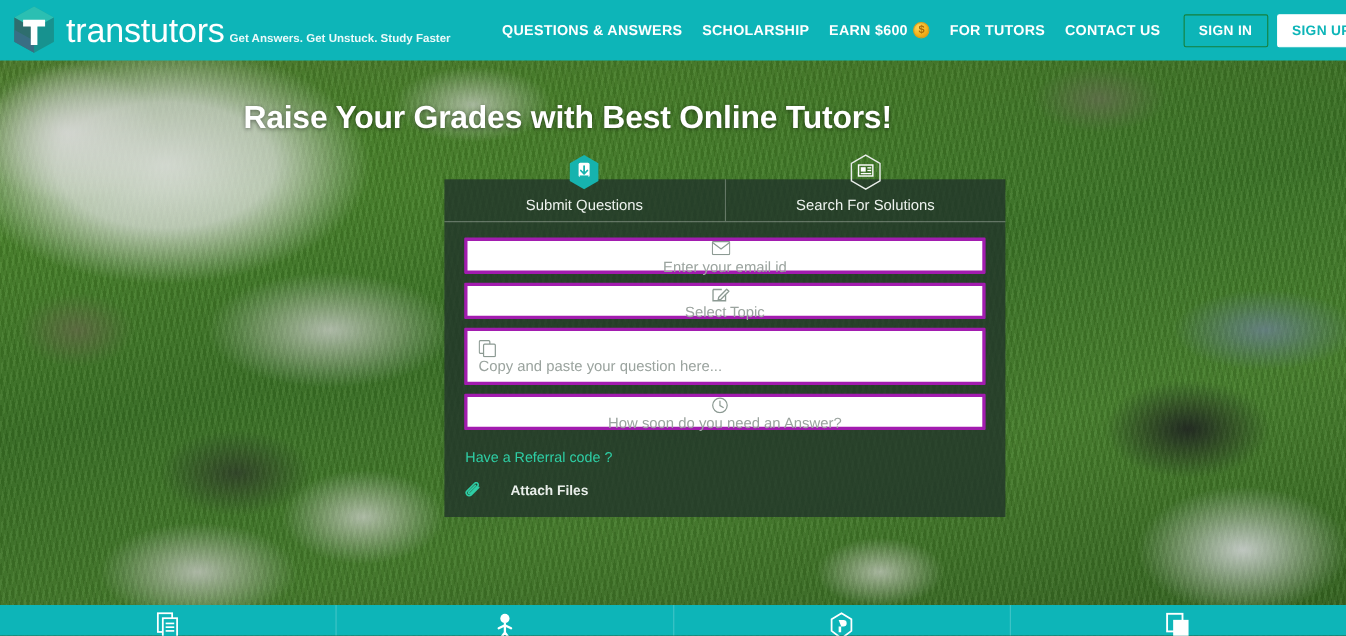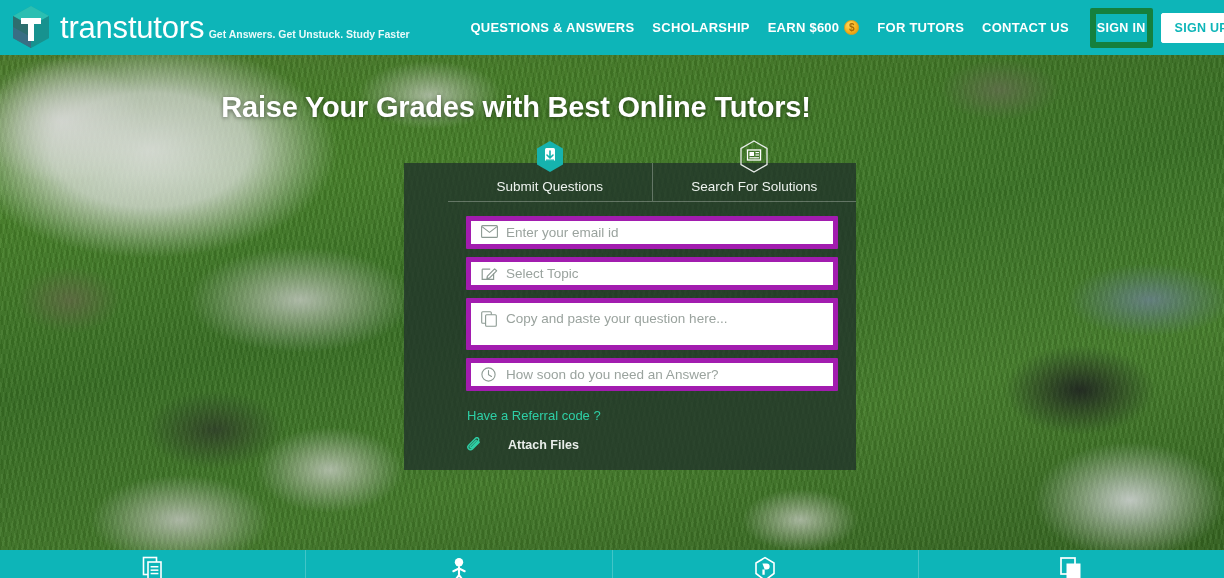--- a/index.html
+++ b/index.html
@@ -68,60 +68,60 @@
   .coin {
     display: inline-block; width: 15px; height: 15px; border-radius: 50%;
     background: radial-gradient(circle at 35% 30%, #ffd95e 0%, #f6b21b 55%, #d9900c 100%);
     border: 1px solid #e0a017; margin-left: 5px; position: relative; top: 0px;
   }
   .coin::after {
     content: "$"; position: absolute; left: 0; right: 0; top: -1px;
     text-align: center; font-size: 10px; color: #a86b05; font-weight: 700; line-height: 15px;
   }
   .btn-signin {
-    margin-left: 12px; border: 6px solid #15803d; color: #ffffff;
+    margin-left: 12px; border: 1px solid #15803d; color: #ffffff;
     background: transparent; font-size: 12.5px; font-weight: 700;
-    padding: 7px 1px; letter-spacing: 0.3px; cursor: pointer; border-radius: 2px;
+    padding: 7px 13px; letter-spacing: 0.3px; cursor: pointer; border-radius: 2px;
     white-space: nowrap;
   }
   .btn-signup {
     margin-left: 8px; margin-right: -18px; border: 1px solid #ffffff; color: #0db5b8;
     background: #ffffff; font-size: 12.5px; font-weight: 700;
     padding: 7px 13px; letter-spacing: 0.3px; cursor: pointer; border-radius: 2px;
     white-space: nowrap;
   }
 
   
   .hero-title {
     position: absolute; top: 91px; left: 0; width: 1032px; text-align: center;
     color: #ffffff; font-size: 29px; font-weight: 700; letter-spacing: -0.2px;
     text-shadow: 0 1px 4px rgba(0,0,0,0.45); z-index: 6;
   }
 
   
   .panel {
-    position: absolute; left: 404px; top: 163px; width: 452px; height: 307px;
-    background: rgba(34,52,42,0.80); z-index: 8; padding-left: 44px;
+    position: absolute; left: 404px; top: 163px; width: 510px; height: 307px;
+    background: rgba(34,52,42,0.80); z-index: 8;
   }
   .tabs { display: flex; height: 39px; border-bottom: 1px solid rgba(255,255,255,0.28); }
   .tab {
     flex: 1; position: relative; display: flex; align-items: flex-end;
     justify-content: center; padding-bottom: 7px; cursor: pointer;
     color: #eef3ef; font-size: 13.5px;
   }
   .tab + .tab { border-left: 1px solid rgba(255,255,255,0.28); }
   .hexicon {
     position: absolute; top: -23px; left: 50%; margin-left: -15px;
     width: 30px; height: 33px;
   }
   .panel-body { padding: 14px 18px 0 18px; }
   .field {
-    width: 100%; background: #ffffff; border: 5px solid #a21caf;
+    width: 100%; background: #ffffff; border: 3px solid #a21caf;
     display: flex; align-items: center; height: 33px; margin-bottom: 8px;
-    padding: 0 10px; border-radius: 1px;
+    padding: 0 10px; border-radius: 1px; flex-direction: column;
   }
   .field.tall { height: 52px; align-items: flex-start; padding-top: 8px; }
   .field-icon { width: 18px; height: 16px; flex: 0 0 auto; margin-right: 7px; color: #8c9a93; }
   .field-text { font-size: 13.5px; color: #9aa39e; }
   .referral {
     color: #2ecfa6; font-size: 13px; margin: 9px 0 0 1px; cursor: pointer; display: inline-block;
   }
   .actions { display: flex; align-items: center; margin-top: 13px; }
   .attach { display: flex; align-items: center; cursor: pointer; gap: 20px; }
   .attach-label { color: #e9eeea; font-size: 12.5px; font-weight: 700; margin-left: 6px; }

